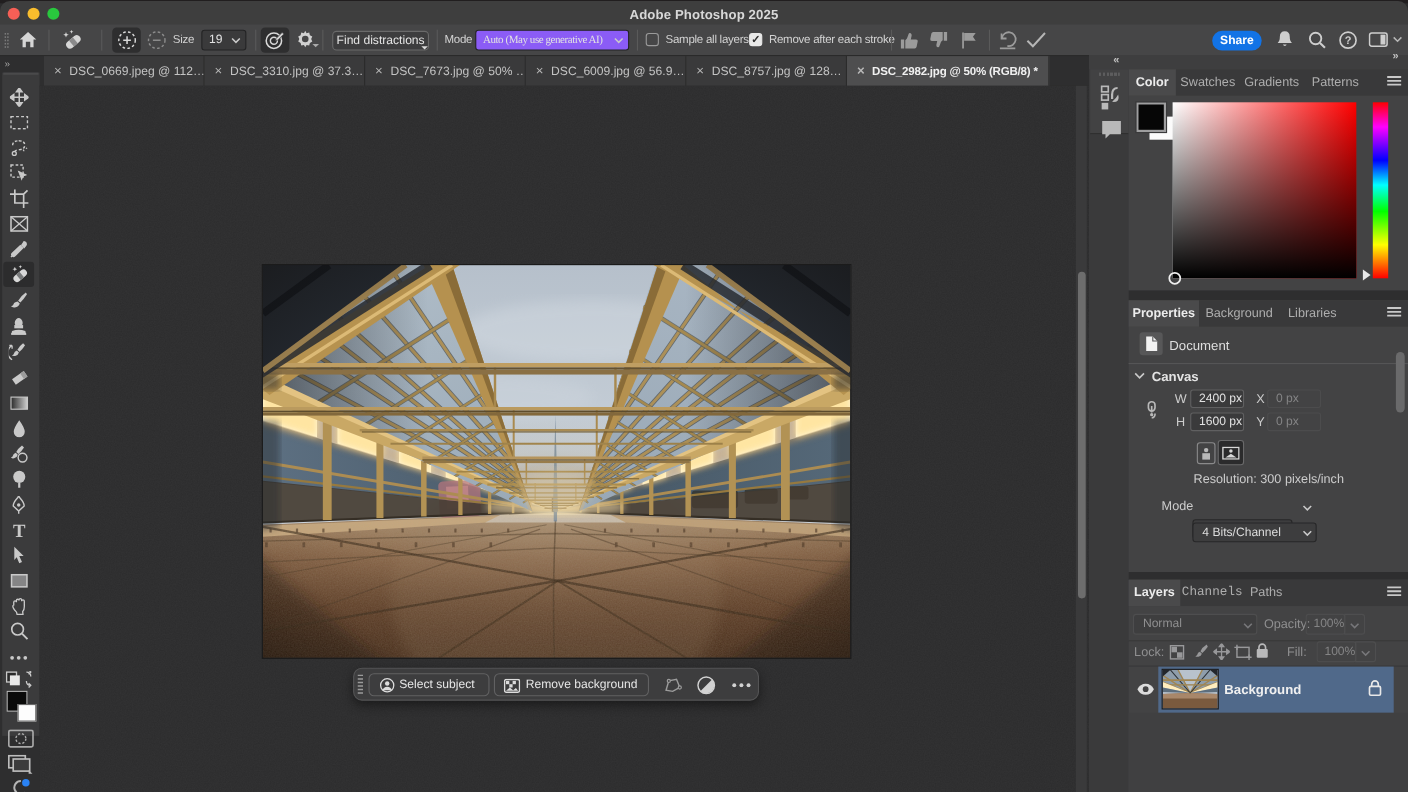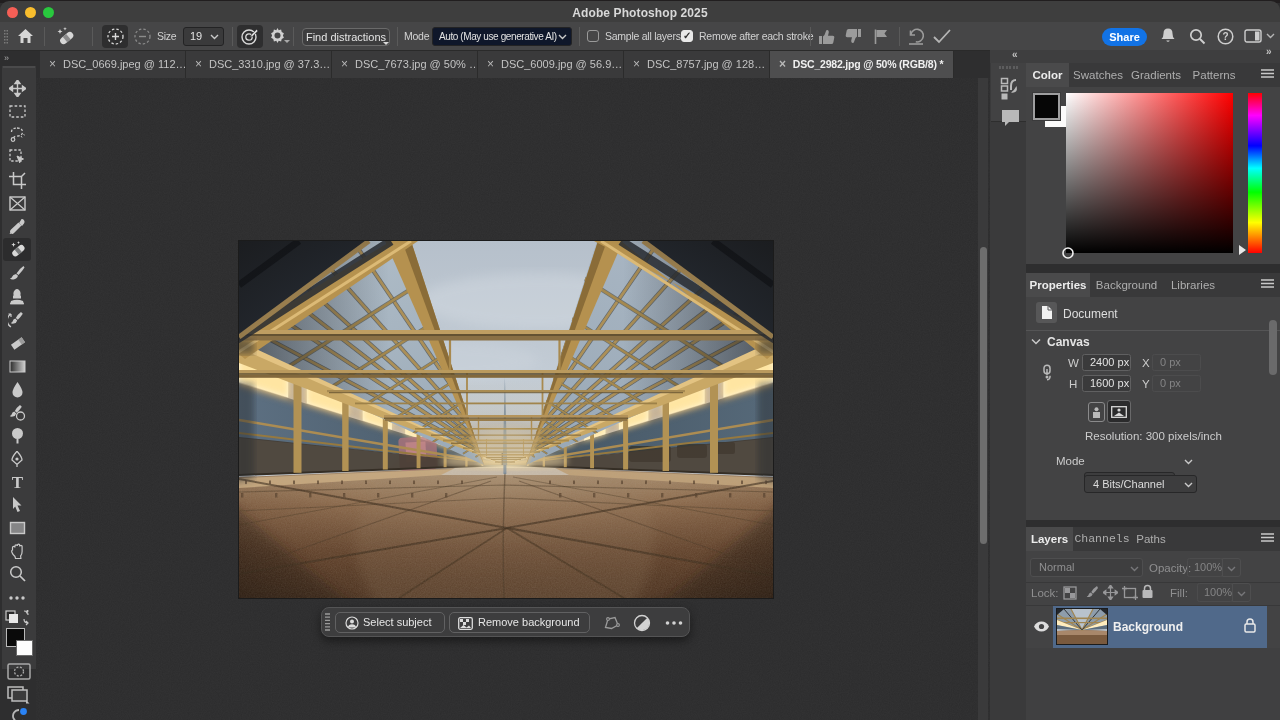--- a/index.html
+++ b/index.html
@@ -123,21 +123,21 @@
   <svg class="abs" style="left:268px;top:4px;" width="19" height="19" viewBox="0 0 19 19">
       <path d="M9.5 2 l1.2 2.2 2.4-.6 .6 2.4 2.2 1.2 -1 2.3 1 2.3 -2.2 1.2 -.6 2.4 -2.4-.6 -1.2 2.2 -1.2-2.2 -2.4.6 -.6-2.4 -2.2-1.2 1-2.3 -1-2.3 2.2-1.2 .6-2.4 2.4.6 Z" fill="#d0d0d0"></path>
       <circle cx="9.5" cy="9.5" r="3" fill="#464647"></circle>
     </svg>
   <div class="abs" style="left:284px;top:18px;width:0;height:0;border-left:3px solid transparent;border-right:3px solid transparent;border-top:3.5px solid #a9a9a9;"></div>
   <div class="sep" style="left:293px;"></div>
   <div class="obtn" style="left:302px;top:6px;width:88px;height:18px;line-height:16px;">Find distractions</div>
   <div class="abs" style="left:383px;top:20px;width:0;height:0;border-left:3px solid transparent;border-right:3px solid transparent;border-top:3.5px solid #dadada;"></div>
   <div class="sep" style="left:397px;"></div>
   <div class="olabel" style="left:404px;top:8px;">Mode</div>
-  <div class="abs" style="left:432px;top:5px;width:140px;height:19px;background:#0f172a;border:1px solid #232324;border-radius:3px;color:#e2e2e2;font-size:10px;line-height:18px;padding-left:6px;letter-spacing:-0.4px;white-space:nowrap;overflow:hidden;">Auto (May use generative AI)</div>
+  <div class="abs" style="left:432px;top:5px;width:140px;height:19px;background:#8b5cf6;border:1px solid #232324;border-radius:3px;color:#e2e2e2;font-size:10px;line-height:18px;padding-left:6px;letter-spacing:-0.4px;white-space:nowrap;overflow:hidden;font-family:Liberation Serif, serif;">Auto (May use generative AI)</div>
   <svg class="abs" style="left:558px;top:12px;" width="9" height="6">
       <path d="M1 1 L4.5 4.5 L8 1" stroke="#c9c9c9" stroke-width="1.4" fill="none"></path>
     </svg>
   <div class="sep" style="left:579px;"></div>
   <div class="cb" style="left:587px;"></div>
   <div class="olabel" style="left:605px;top:8px;">Sample all layers</div>
   <div class="cb on" style="left:681px;"></div>
   <div class="olabel" style="left:699px;top:8px;">Remove after each stroke</div>
   <div class="sep" style="left:810px;"></div>
   <svg class="abs" style="left:817px;top:6px;" width="18" height="17" viewBox="0 0 18 17">

